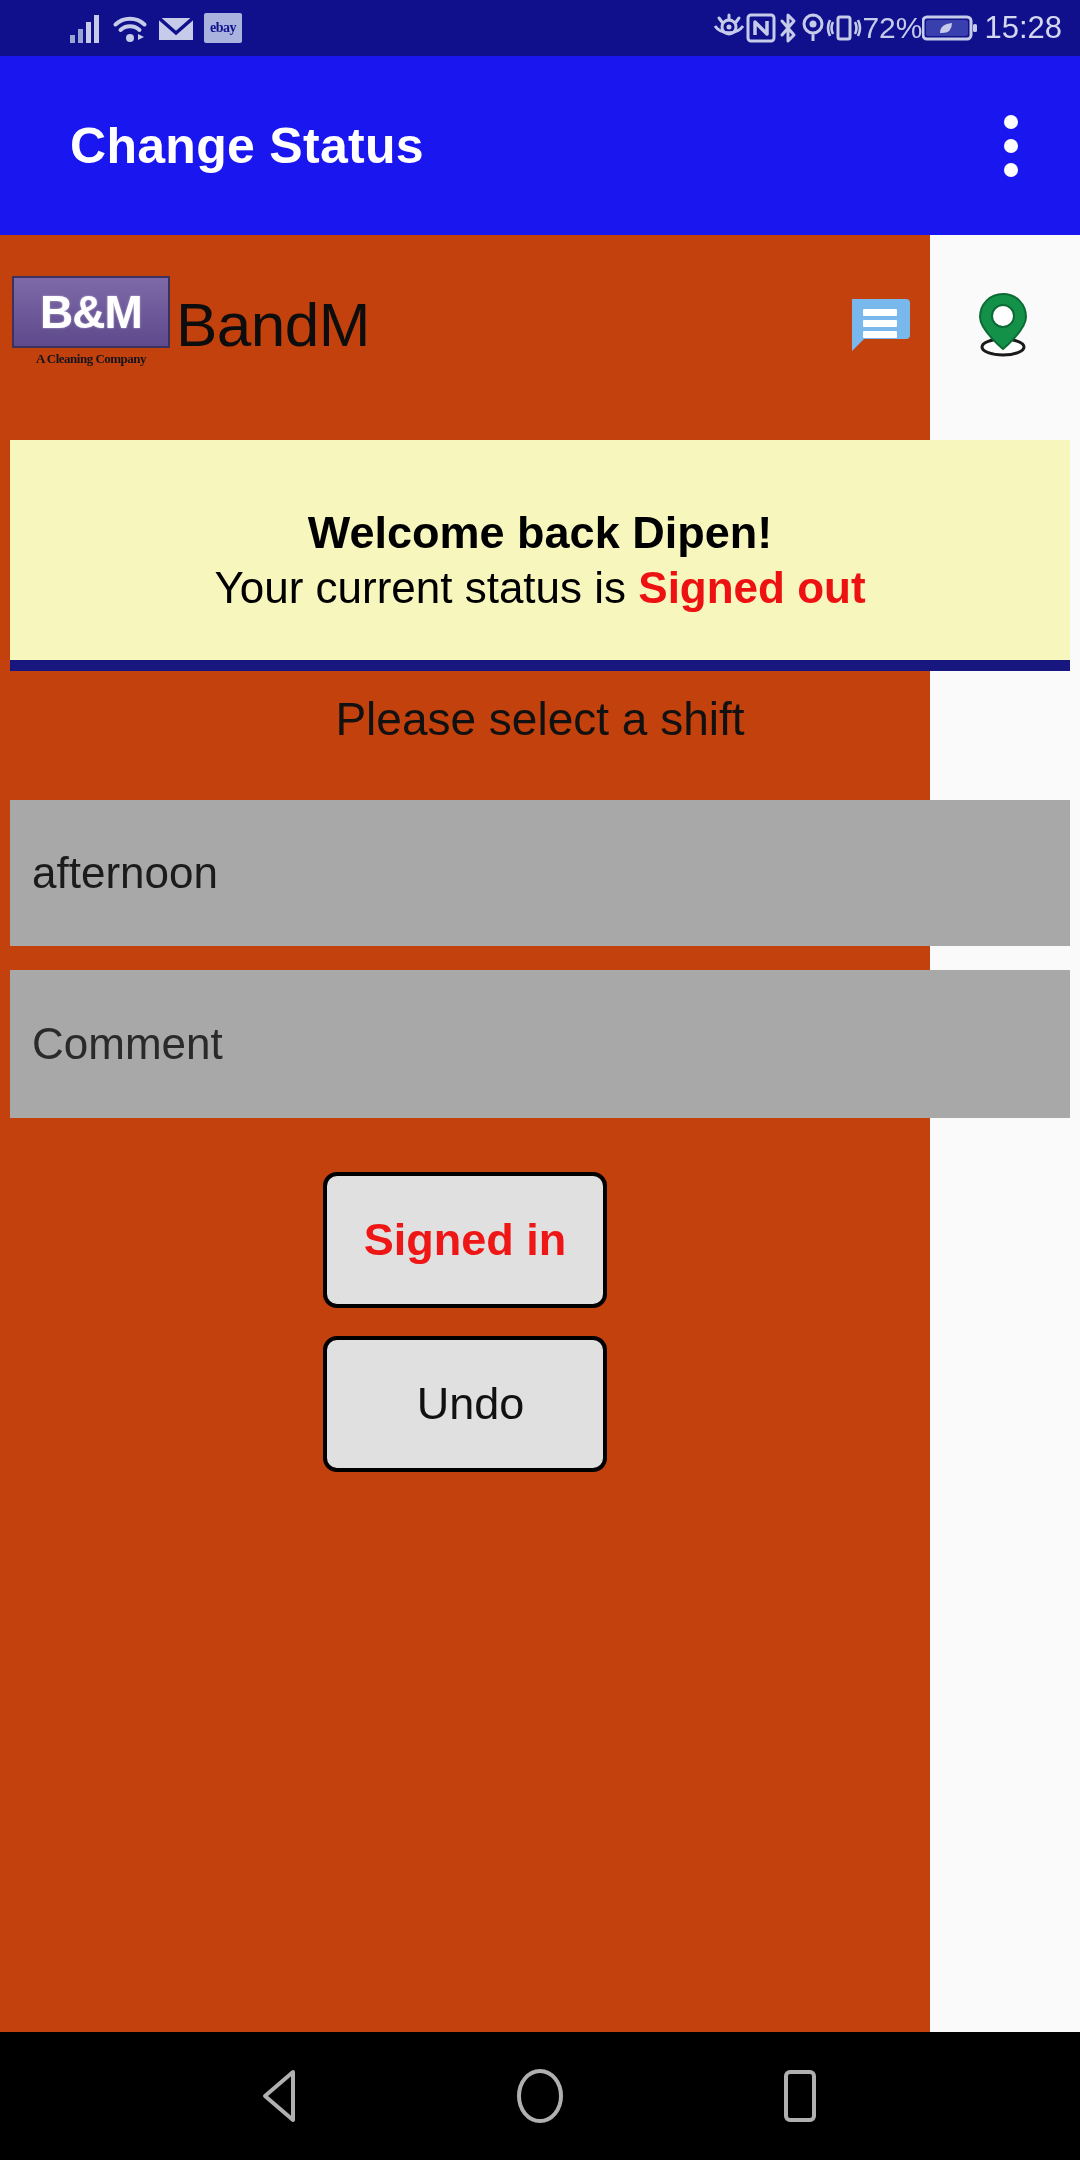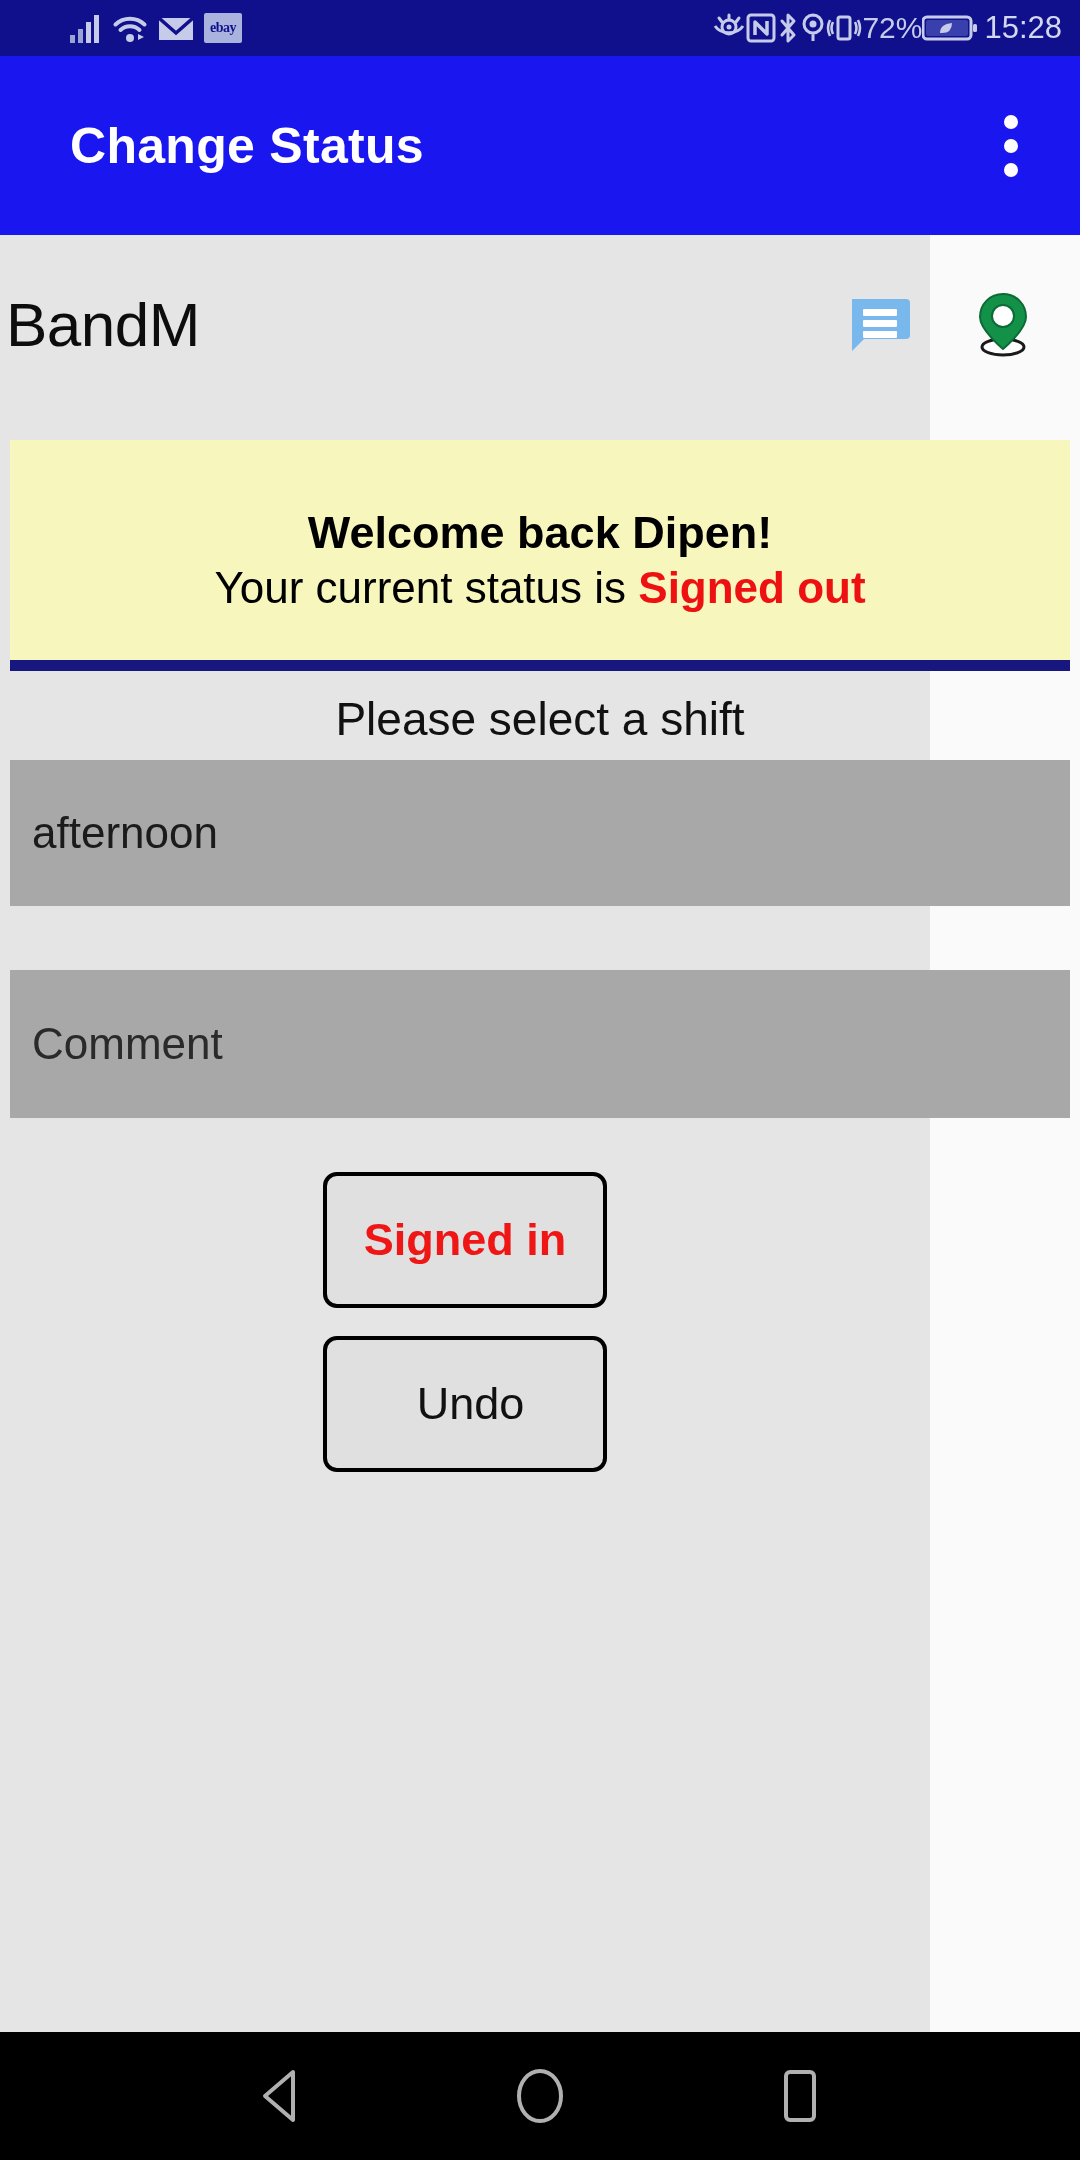--- a/index.html
+++ b/index.html
@@ -2,21 +2,21 @@
 <html><head>
 <meta charset="utf-8">
 <style>
   * { margin:0; padding:0; box-sizing:border-box; }
   html, body { width:1080px; height:2160px; }
   body {
     font-family: "Liberation Sans", sans-serif;
     background:#fafafa;
     overflow:hidden;
   }
-  .phone { position:relative; width:930px; height:2160px; background:#e5e5e5; }
+  .phone { position:relative; width:930px; height:2160px; background:#c2410c; }
 
   
   .statusbar{
     position:absolute; top:0; left:0; width:1080px; height:56px;
     background:#10108c; display:flex; align-items:center;
     padding:0 18px; color:#c5cbe8;
   }
   .sb-left{ display:flex; align-items:flex-end; gap:10px; margin-left:52px; }
   .sb-right{ margin-left:auto; display:flex; align-items:center; }
   .sb-ico{ display:block; }
@@ -96,21 +96,21 @@
 
   
   .shift-label{
     position:absolute; top:692px; left:0; width:1080px;
     text-align:center; font-size:46px; color:#111;
   }
   .field{
     position:absolute; left:10px; width:1060px; background:#a8a8a8;
     display:flex; align-items:center; padding-left:22px; cursor:pointer;
   }
-  .field.shift{ top:760px; height:146px; }
+  .field.shift{ top:800px; height:146px; }
   .field.comment{ top:970px; height:148px; }
   .field .val{ font-size:44px; color:#1b1b1b; }
   .field .ph{ font-size:44px; color:#2a2a2a; }
 
   
   .btn{
     position:absolute; left:50%; transform:translateX(-50%);
     width:284px; height:136px; background:#e0e0e0;
     border:4px solid #000; border-radius:14px;
     display:flex; align-items:center; justify-content:center;
@@ -194,20 +194,26 @@
   <div class="appbar">
     <div class="appbar-title">Change Status</div>
     <div class="overflow">
       <i></i>
         <i></i>
         <i></i>
     </div>
   </div>
 
   <div class="brandrow">
+    <div class="logo">
+      <div class="logo-box">
+        <span>B&amp;M</span>
+      </div>
+      <div class="logo-sub">A Cleaning Company</div>
+    </div>
     <div class="brandname">BandM</div>
 
     <div class="brand-icons">
       <div class="ic-wrap">
         <svg width="62" height="58" viewBox="0 0 62 58">
           <path d="M4 4 h54 a4 4 0 0 1 4 4 v32 a4 4 0 0 1 -4 4 H16 L4 56 Z" fill="#78b8ec"></path>
           <rect x="15" y="14" width="34" height="7" rx="1" fill="#fff"></rect>
           <rect x="15" y="25" width="34" height="7" rx="1" fill="#fff"></rect>
           <rect x="15" y="36" width="34" height="7" rx="1" fill="#fff"></rect>
         </svg>

